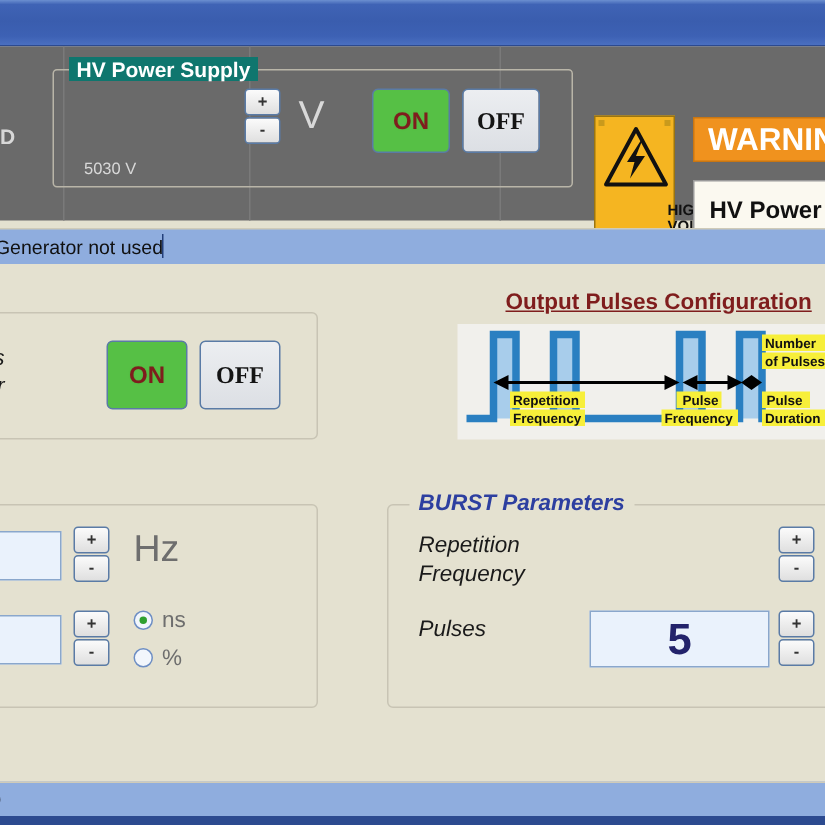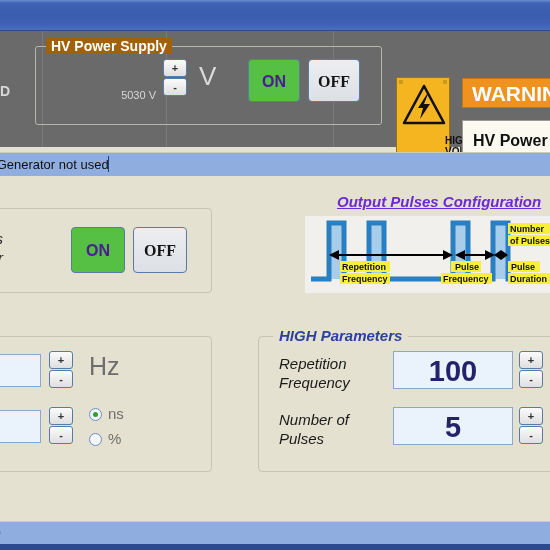--- a/index.html
+++ b/index.html
@@ -23,38 +23,38 @@
     background:#6a6a6a;
   }
   .hdr-sep{position:absolute;top:0;width:1px;height:116px;background:#7a7a7a;}
 
   
   #hv-group{
     position:absolute;left:35px;top:15px;width:345px;height:77px;
     border:1px solid #b9b5a8;border-radius:3px;
   }
   #hv-group-title{
-    position:absolute;left:10px;top:-9px;background:#a16207;
+    position:absolute;left:10px;top:-9px;background:#0f766e;
     color:#ffffff;font-size:14px;font-weight:bold;padding:0 5px;
     white-space:nowrap;
   }
 
   .val-display{
     background:#eaf2fc;border:1px solid #8aa7cc;
     color:#23236b;font-weight:bold;text-align:center;
     box-sizing:border-box;
   }
 
   #hv-value{
     position:absolute;left:20px;top:12px;width:100px;height:38px;
     font-size:33px;line-height:38px;letter-spacing:1px;
   }
   #hv-readback{
-    position:absolute;left:20px;top:42px;width:100px;
-    text-align:right;color:#d8d8d8;font-size:11px;
+    position:absolute;left:20px;top:60px;width:100px;
+    text-align:left;color:#d8d8d8;font-size:11px;
   }
 
   .spin{
     position:absolute;width:24px;height:18px;
     background:linear-gradient(to bottom,#fbfbfb,#dfdfdf);
     border:1px solid #5a7ba6;border-radius:3px;
     font-size:11px;font-weight:bold;color:#333;
     text-align:center;line-height:17px;box-sizing:border-box;
   }
   #hv-plus{left:127px;top:12px;}
@@ -64,21 +64,21 @@
     position:absolute;left:163px;top:14px;
     color:#d9d9d9;font-size:26px;
   }
 
   .onoff{
     position:absolute;width:52px;height:43px;
     border:1px solid #5a7ba6;border-radius:4px;
     font-size:16px;font-weight:bold;text-align:center;
     line-height:43px;box-sizing:border-box;
   }
-  .onoff.on{background:#56c045;color:#4c1d95;text-shadow:0 0 1px #4eab3f;}
+  .onoff.on{background:#56c045;color:#7f1d1d;text-shadow:0 0 1px #4eab3f;}
   .onoff.off{background:linear-gradient(to bottom,#eceef1,#dcdfe4);color:#141414;font-family:Liberation Serif, serif;}
   #hv-on{left:212px;top:12px;}
   #hv-off{left:272px;top:12px;}
 
   
   #hv-sign{
     position:absolute;left:396px;top:46px;width:54px;height:86px;
     background:#f5b521;border:1px solid #9a7411;box-sizing:border-box;
   }
   #hv-sign .corner{position:absolute;width:4px;height:4px;background:#c99a1c;}
@@ -166,22 +166,22 @@
     border:1px solid #6d8ec4;background:#f2f6fc;vertical-align:-2px;
     margin-right:6px;position:relative;box-sizing:border-box;
   }
   .radio-dot.sel::after{
     content:"";position:absolute;left:3px;top:3px;width:5px;height:5px;
     border-radius:50%;background:#2fa02f;
   }
 
   
   #opc-title{
-    position:absolute;left:337px;top:17px;font-size:15px;font-style:italic;
-    font-weight:bold;color:#6d28d9;text-decoration:underline;white-space:nowrap;
+    position:absolute;left:337px;top:17px;font-size:15px;
+    font-weight:bold;color:#7f1d1d;text-decoration:underline;white-space:nowrap;
   }
   #opc-diagram{
     position:absolute;left:305px;top:40px;width:252px;height:77px;
     background:#f1f0ec;overflow:hidden;
   }
   #opc-diagram svg{display:block;}
 
   
   #burst-box{left:258px;top:160px;width:300px;height:136px;}
   .burst-label{
@@ -345,32 +345,30 @@
 
         <rect x="203" y="45" width="32" height="11" fill="#f7ef3a"></rect>
         <text x="206" y="54">Pulse</text>
         <rect x="203" y="57" width="45" height="11" fill="#f7ef3a"></rect>
         <text x="205" y="66">Duration</text>
       </g>
     </svg>
   </div>
 
   <div class="groupbox" id="burst-box">
-    <div class="groupbox-title">HIGH Parameters</div>
+    <div class="groupbox-title">BURST Parameters</div>
 
     <div class="burst-label" id="burst-lbl-rep">
       <div>Repetition</div>
       <div>Frequency</div>
     </div>
-    <div id="burst-rep-value" class="val-display">100</div>
     <div id="brep-plus" class="spin">+</div>
     <div id="brep-minus" class="spin">-</div>
 
     <div class="burst-label" id="burst-lbl-num">
-      <div>Number of</div>
       <div>Pulses</div>
     </div>
     <div id="burst-num-value" class="val-display">5</div>
     <div id="bnum-plus" class="spin">+</div>
     <div id="bnum-minus" class="spin">-</div>
   </div>
 
 </div>
 
 <div id="bottombar">

